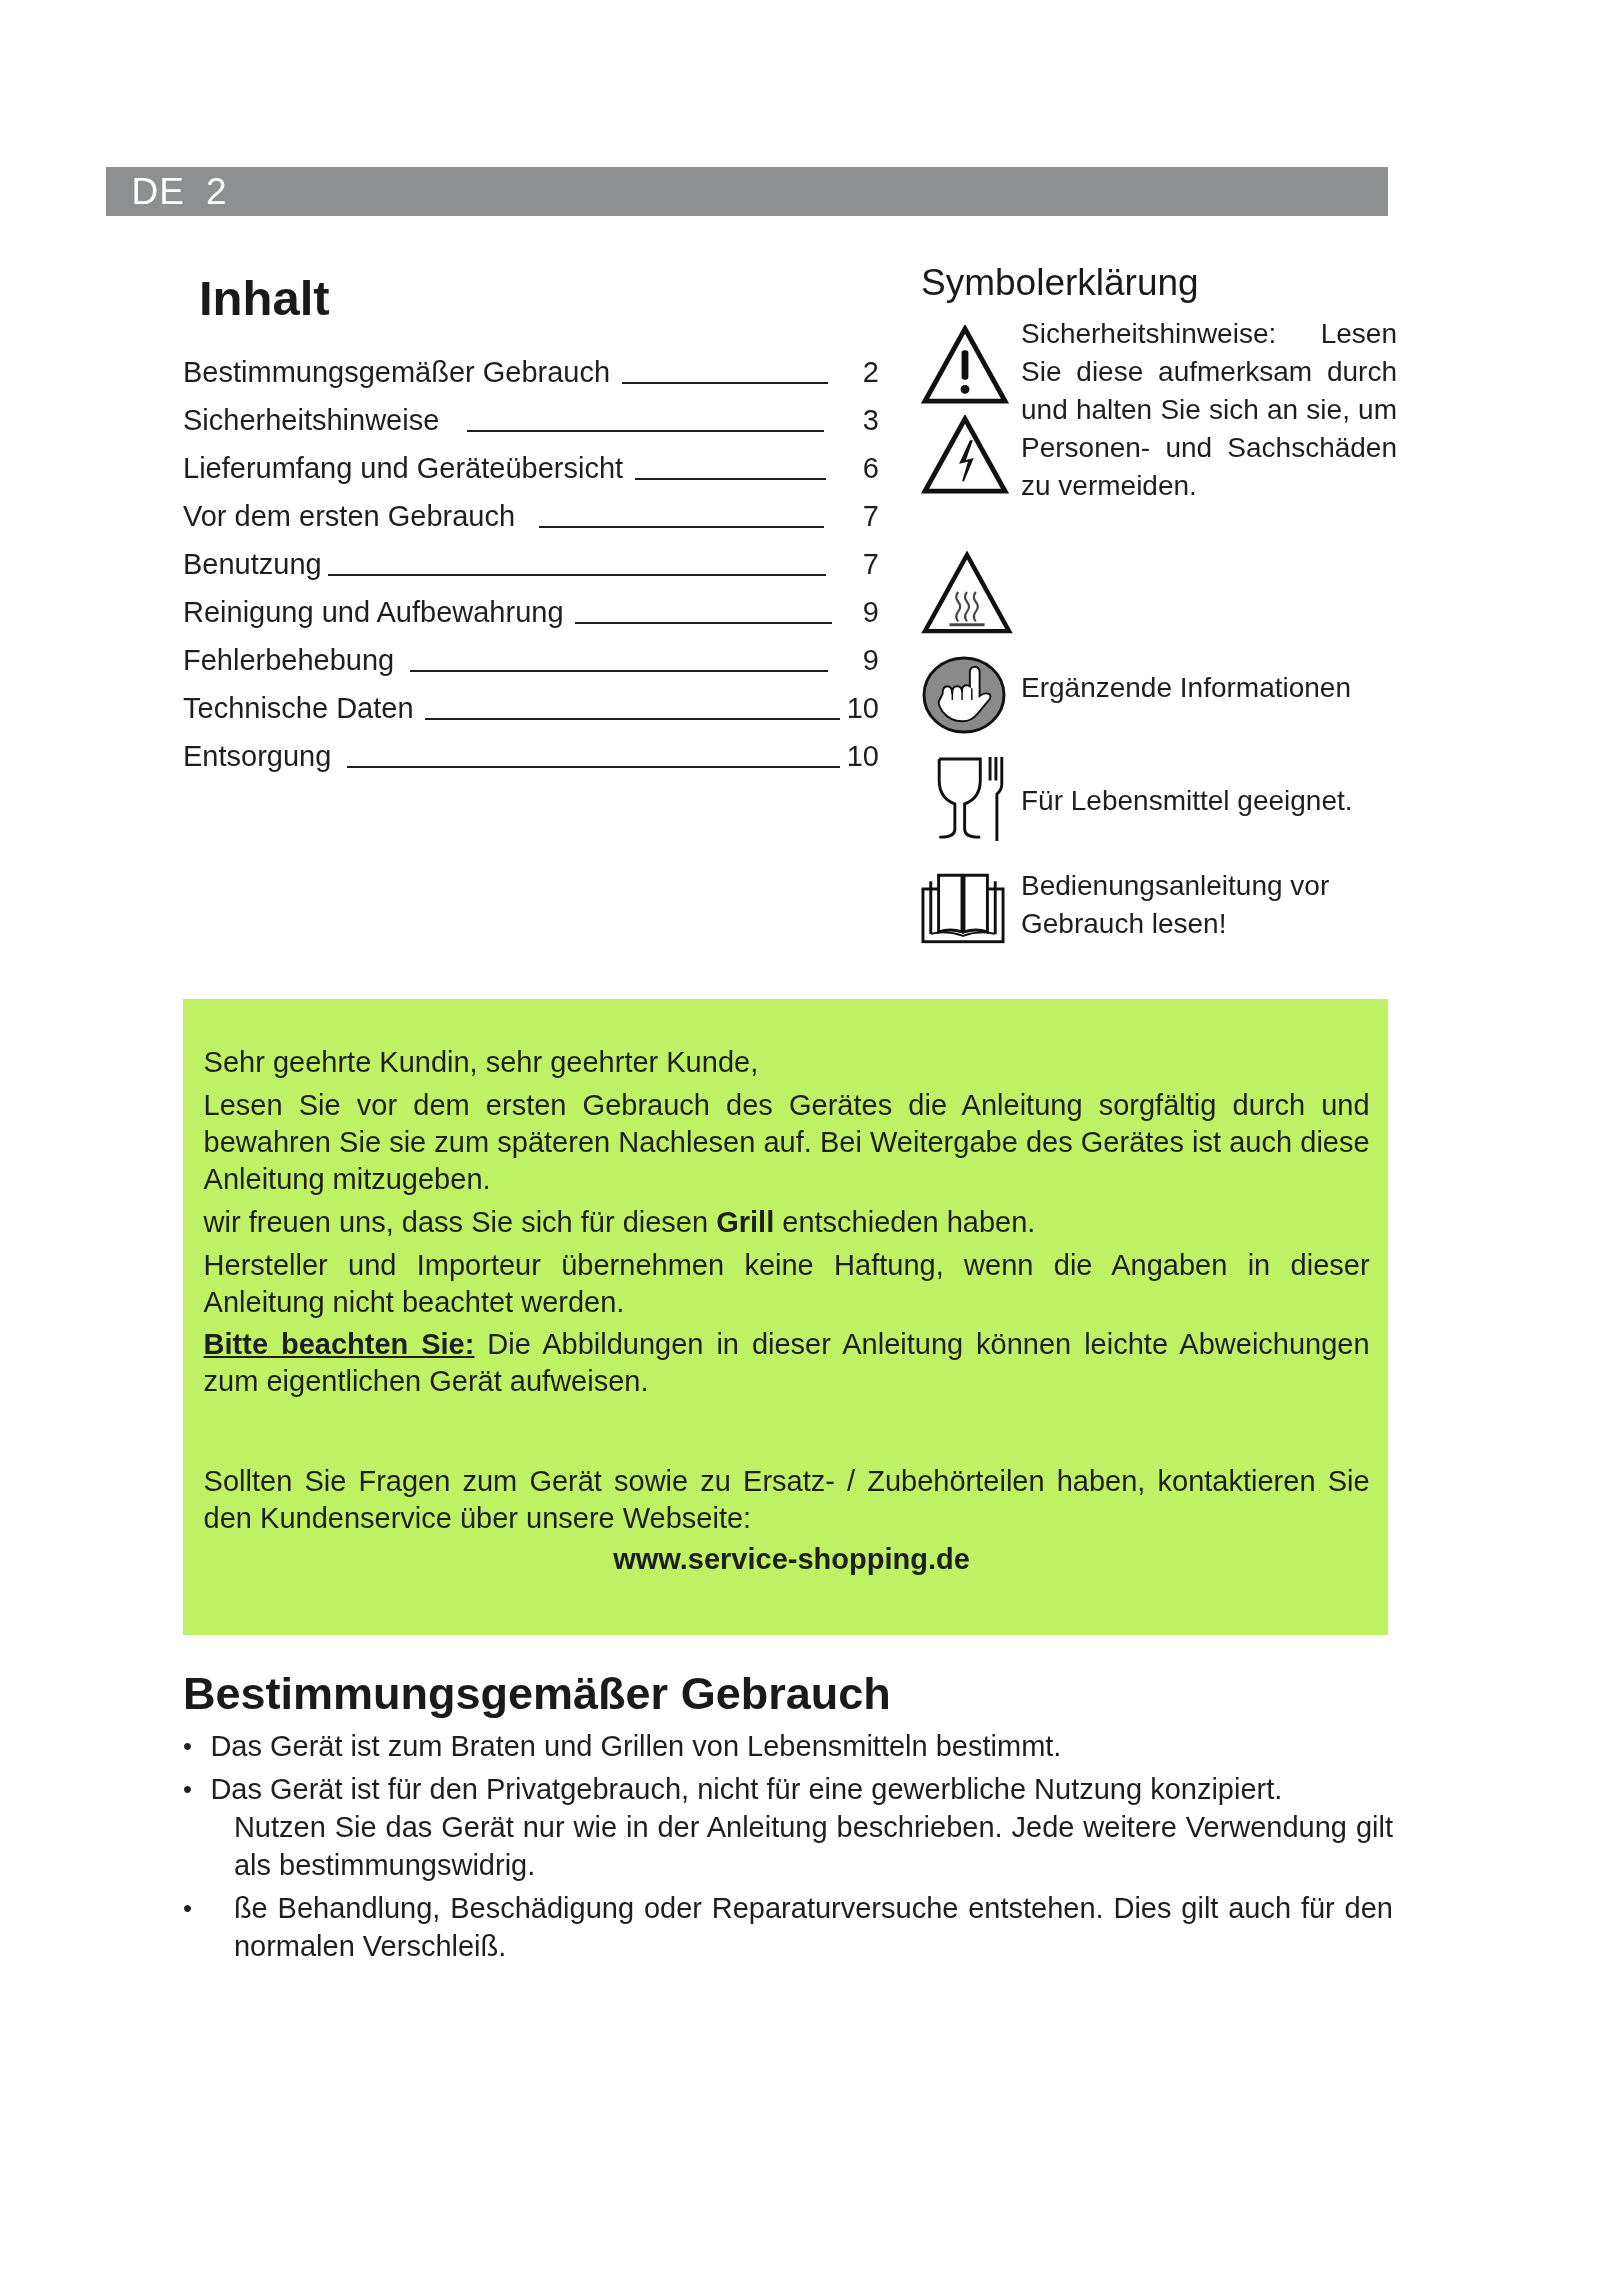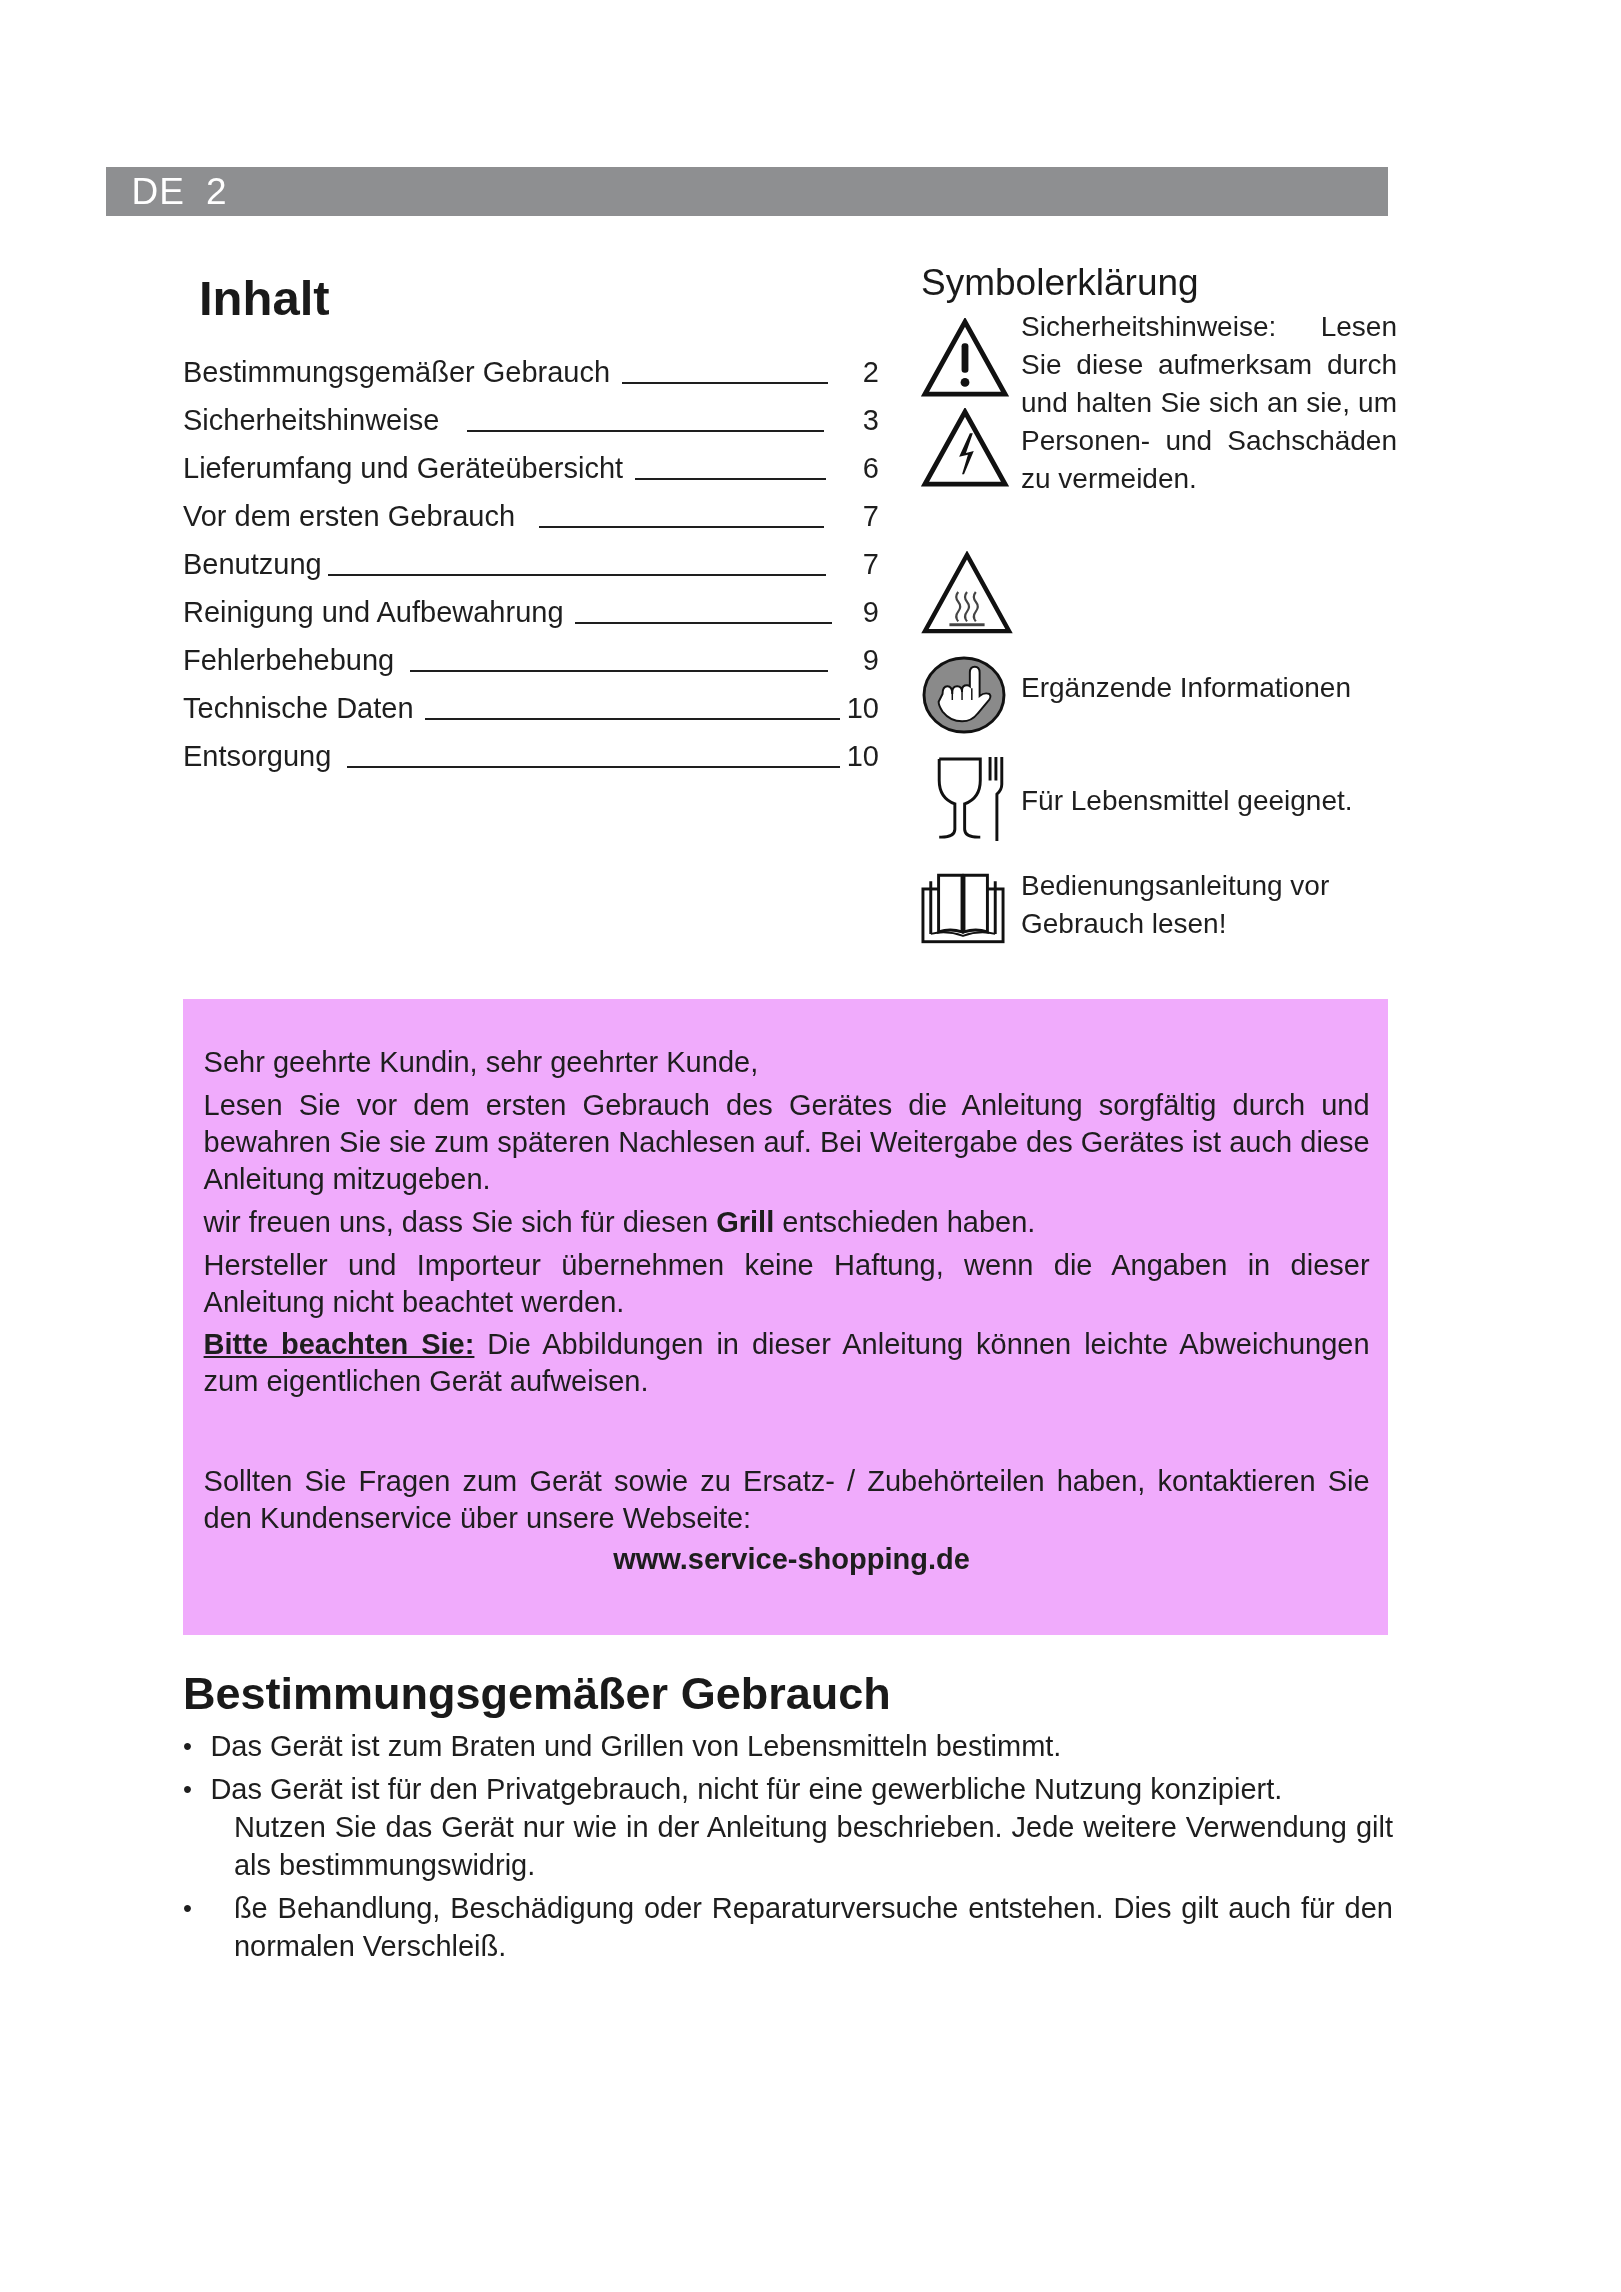--- a/index.html
+++ b/index.html
@@ -40,21 +40,21 @@
   .sym-row { position: absolute; left: 0; width: 480px; }
   .sym-row .txt {
     position: absolute; left: 100px; width: 376px; font-size: 28px; line-height: 38px;
     text-align: justify; hyphens: manual;
   }
   .sym-row svg { position: absolute; }
 
   
   .infobox {
     position: absolute; left: 183px; top: 999px; width: 1205px; height: 636px;
-    background: #f0abfc;
+    background: #bef264;
   }
   .infobox .inner { position: absolute; left: 20.6px; top: 45px; width: 1166px; }
   .infobox p {
     margin: 0; font-size: 29px; line-height: 37px; text-align: justify; color: #1e1e1e;
   }
   .infobox p.gap { margin-top: 5.9px; }
   .infobox .note-head { font-weight: bold; text-decoration: underline; }
   .infobox .url {
     text-align: center; font-weight: bold; font-size: 29px; line-height: 37px;
     margin-top: 3.9px; padding-left: 9.8px;
@@ -130,21 +130,21 @@
         <span class="t">Entsorgung</span>
         <span class="leader" style="margin-left:15.7px;margin-right:3.9px"></span>
         <span class="pg">10</span>
       </li>
   </ul>
 </div>
 
 <div class="symbols">
   <h2>Symbolerklärung</h2>
 
-  <div class="sym-row" style="top:51px;height:235px;">
+  <div class="sym-row" style="top:58px;height:235px;">
     <svg style="left:0;top:9.8px" width="88" height="80" viewBox="0 0 90 82">
       <path d="M45 4 L86 78 L4 78 Z" fill="none" stroke="#111" stroke-width="5" stroke-linejoin="miter"></path>
       <rect x="41.5" y="26" width="7" height="30" rx="3" fill="#111"></rect>
       <circle cx="45" cy="66" r="4.5" fill="#111"></circle>
     </svg>
     <svg style="left:0;top:100px" width="88" height="80" viewBox="0 0 90 82">
       <path d="M45 4 L86 78 L4 78 Z" fill="none" stroke="#111" stroke-width="5" stroke-linejoin="miter"></path>
       <path d="M50 26 L39 50 L48 48 L42 68 L44 68 L54 44 L46 46 L53 26 Z" fill="#111"></path>
     </svg>
     <div class="txt" style="top:0;">Sicherheitshinweise: Lesen Sie diese aufmerk­sam durch und halten Sie sich an sie, um Personen- und Sachschäden zu ver­meiden.</div>

